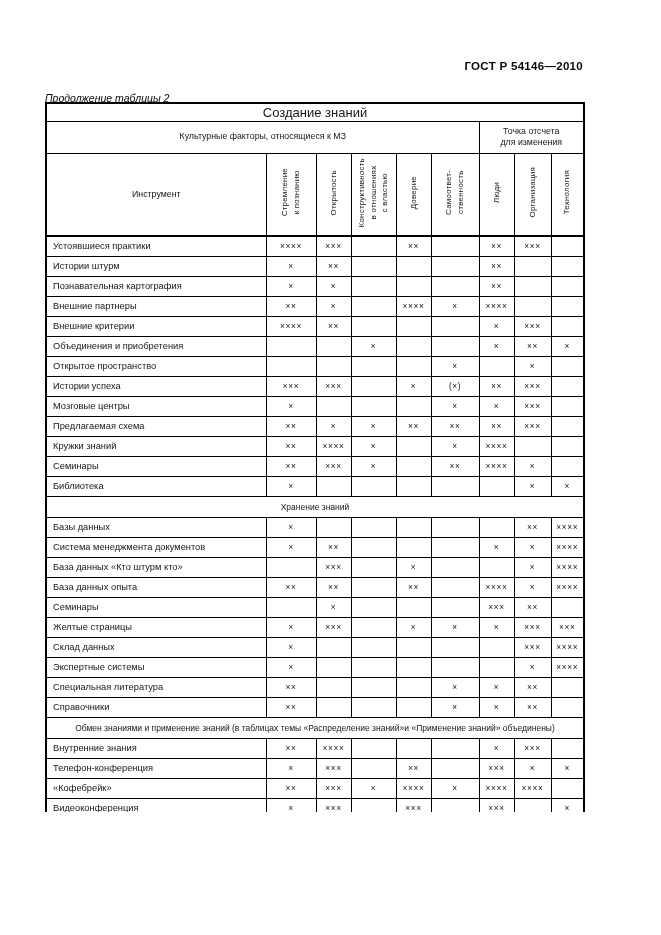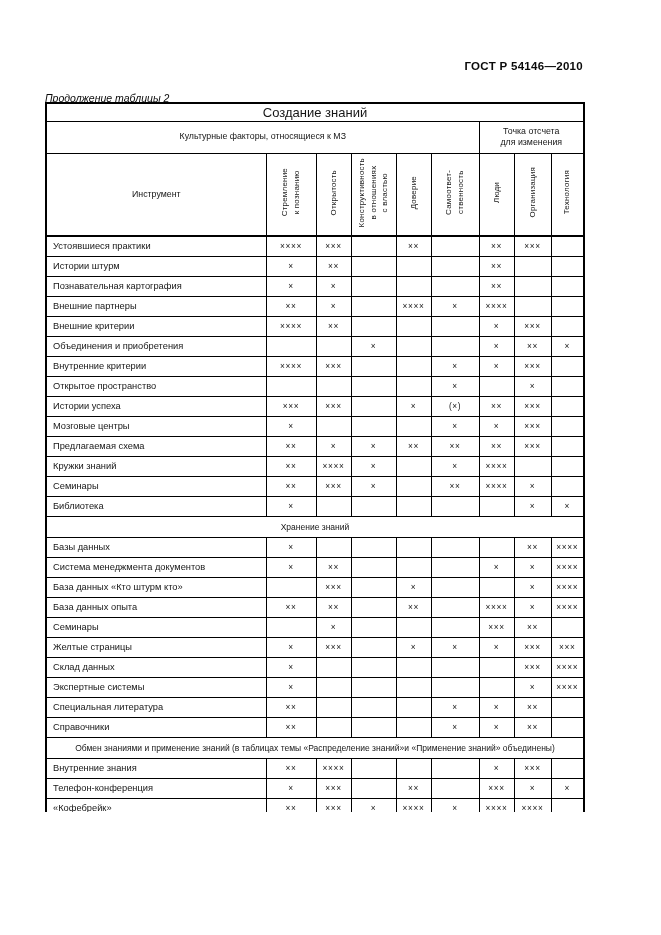--- a/index.html
+++ b/index.html
@@ -217,31 +217,20 @@
           <td class="mark"></td>
           <td class="mark"></td>
           <td class="mark">×</td>
           <td class="mark"></td>
           <td class="mark"></td>
           <td class="mark">×</td>
           <td class="mark">××</td>
           <td class="mark">×</td>
         </tr>
         <tr>
-          <td class="tool">Внутренние критерии</td>
-          <td class="mark">××××</td>
-          <td class="mark">×××</td>
-          <td class="mark"></td>
-          <td class="mark"></td>
-          <td class="mark">×</td>
-          <td class="mark">×</td>
-          <td class="mark">×××</td>
-          <td class="mark"></td>
-        </tr>
-        <tr>
           <td class="tool">Открытое пространство</td>
           <td class="mark"></td>
           <td class="mark"></td>
           <td class="mark"></td>
           <td class="mark"></td>
           <td class="mark">×</td>
           <td class="mark"></td>
           <td class="mark">×</td>
           <td class="mark"></td>
         </tr>

